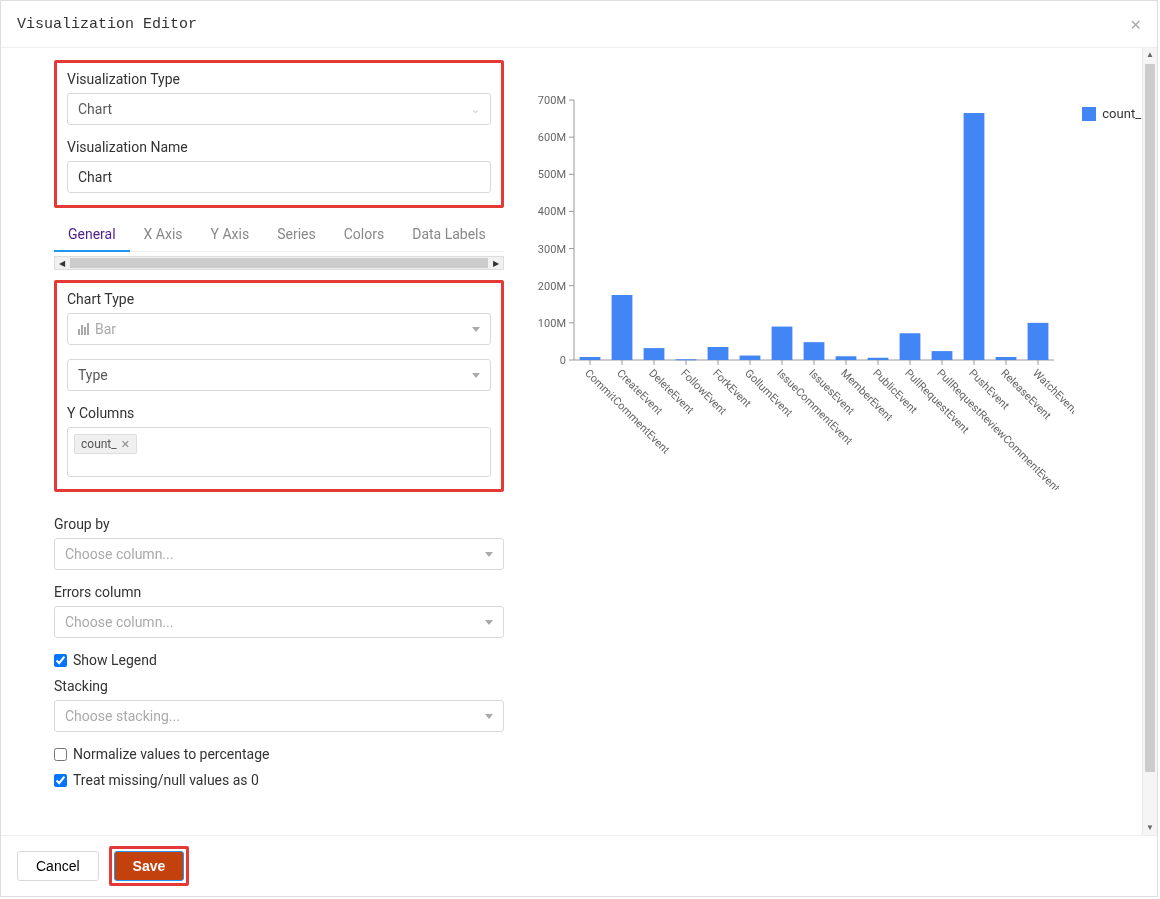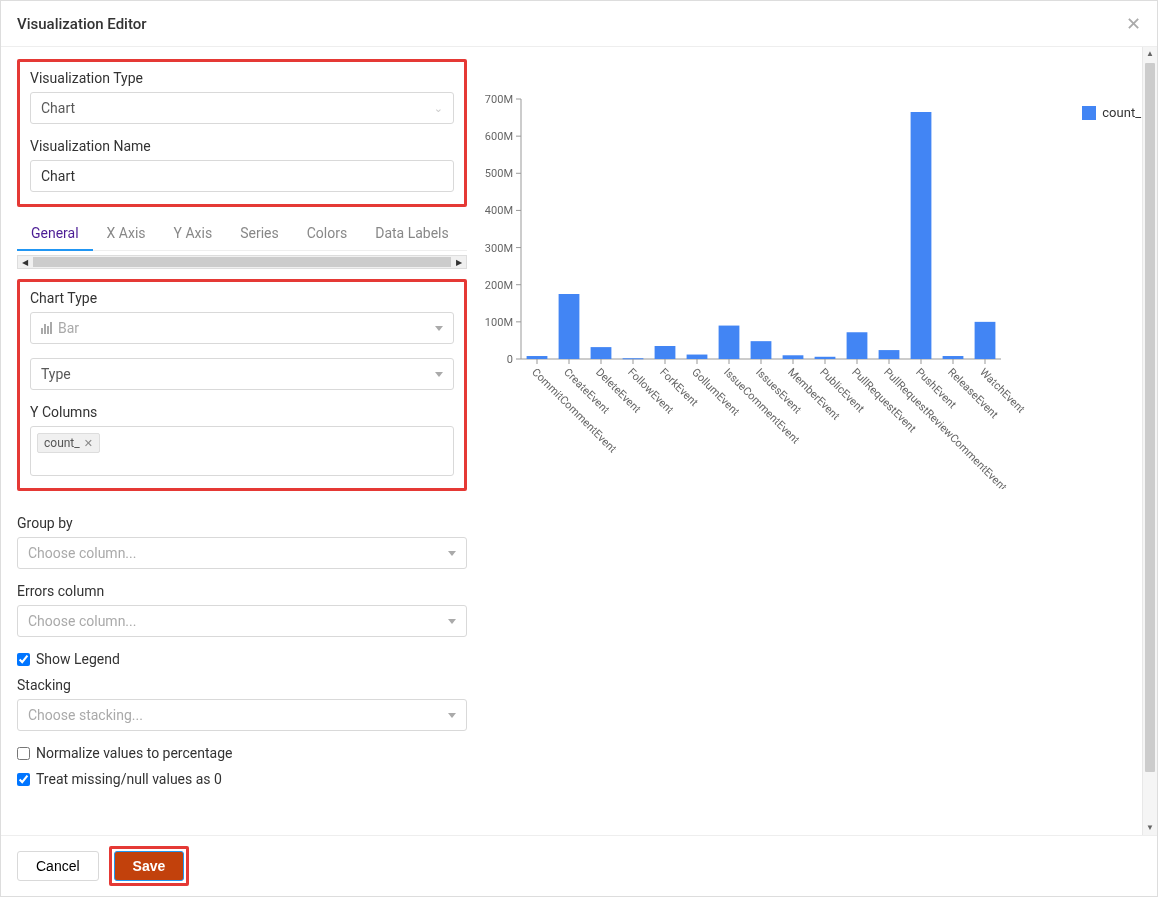--- a/index.html
+++ b/index.html
@@ -20,20 +20,21 @@
     position: relative;
     display: flex;
     flex-direction: column;
   }
   .modal-header {
     padding: 12px 16px;
     display: flex;
     justify-content: space-between;
     align-items: center;
     border-bottom: 1px solid #eee;
+    font-family: Liberation Mono, monospace;
   }
   .modal-title {
     font-size: 15px;
     font-weight: 500;
     color: #333;
   }
   .close-btn {
     color: #aaa;
     font-size: 18px;
     cursor: pointer;
@@ -43,21 +44,22 @@
     flex: 1;
     display: flex;
     overflow: hidden;
     position: relative;
   }
   .scroll-area {
     flex: 1;
     overflow-y: auto;
     padding: 12px 16px 20px 16px;
     display: flex;
-    gap: 4px;
+    gap: 20px;
+    margin-left: 37px;
   }
   .left-pane {
     width: 450px;
     flex-shrink: 0;
   }
   .right-pane {
     flex: 1;
     padding-top: 30px;
     position: relative;
   }

